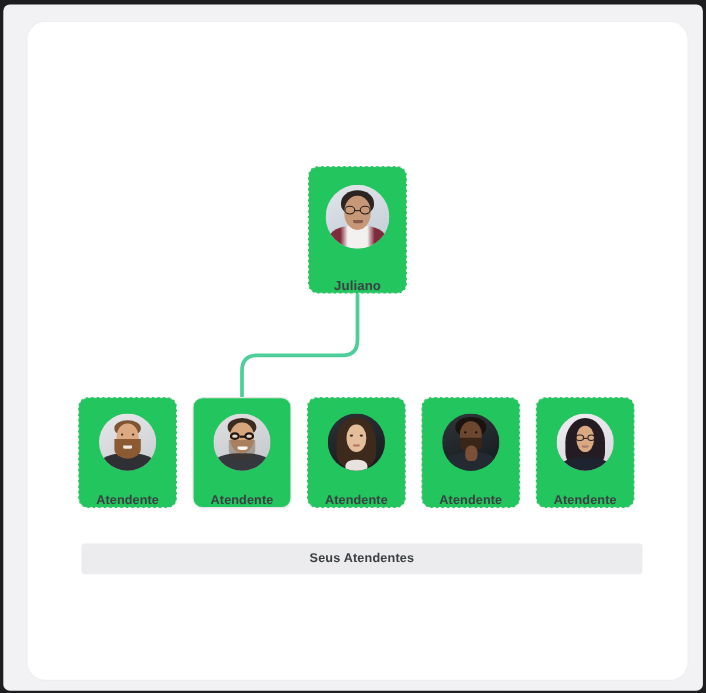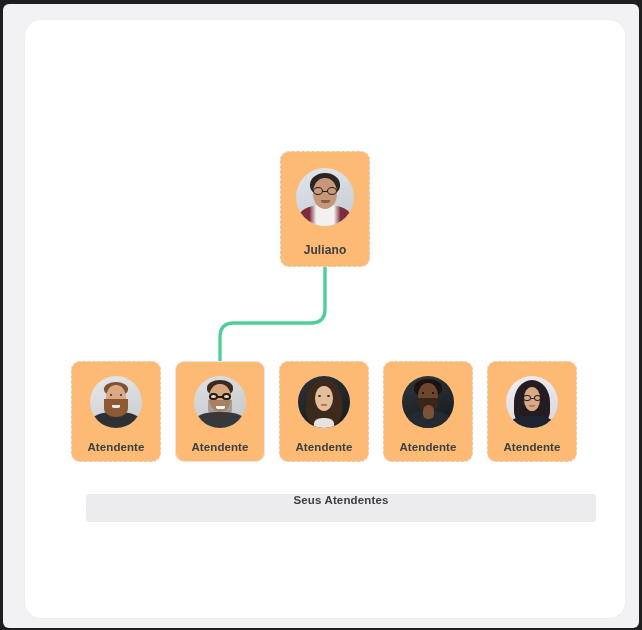--- a/index.html
+++ b/index.html
@@ -51,27 +51,27 @@
     left: 0; top: 0;
     width: 600px;
     height: 598px;
     pointer-events: none;
   }
 
   
   .node-card {
     position: absolute;
     box-sizing: border-box;
-    background: #fdba74;
+    background: #22c55e;
     border: 1px dashed #e3e3e6;
     border-radius: 9px;
     display: flex;
     flex-direction: column;
     align-items: center;
-    justify-content: flex-start;
+    justify-content: space-between;
   }
   .node-card.is-linked {
     border: 1px solid #e6e6e9;
     box-shadow: 0 1px 2px rgba(16,24,40,0.04);
   }
 
   .node-avatar {
     border-radius: 50%;
     overflow: hidden;
     position: relative;
@@ -108,26 +108,27 @@
 
   #node-child-0 { left: 46px; }
   #node-child-1 { left: 150px; }
   #node-child-2 { left: 254px; }
   #node-child-3 { left: 358px; }
   #node-child-4 { left: 462px; }
 
   
   #group-band {
     position: absolute;
-    left: 61px; top: 474px;
+    left: 49px; top: 474px;
     width: 510px;
     height: 28px;
     background: #ececee;
     border-radius: 3px;
     display: flex;
+    align-items: center;
     justify-content: center;
   }
   #group-band-label {
     font-size: 11.5px;
     font-weight: bold;
     color: #3c4043;
     letter-spacing: 0.15px;
   }
 
   

